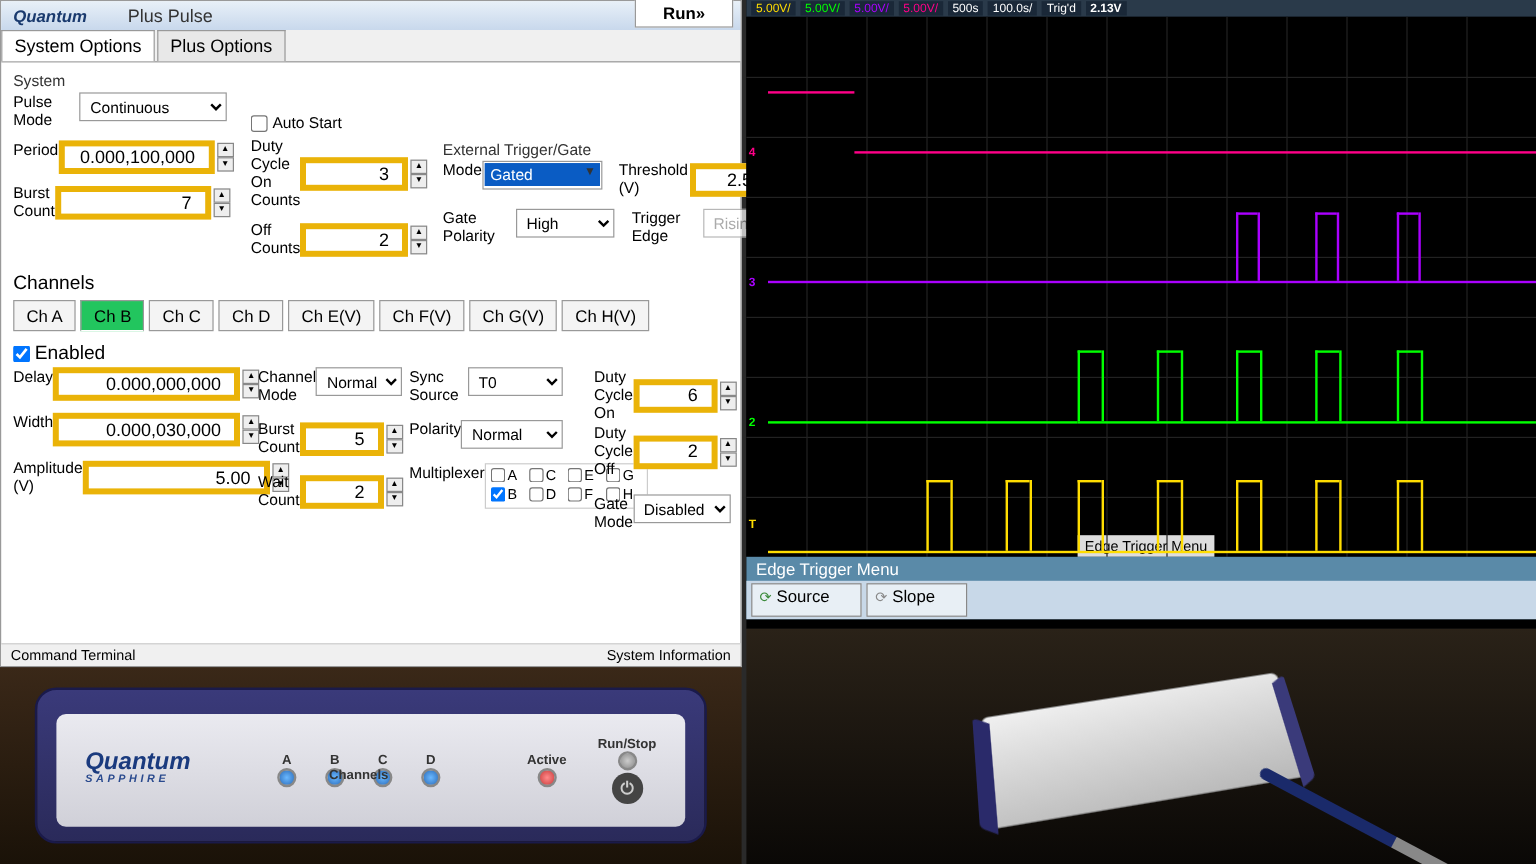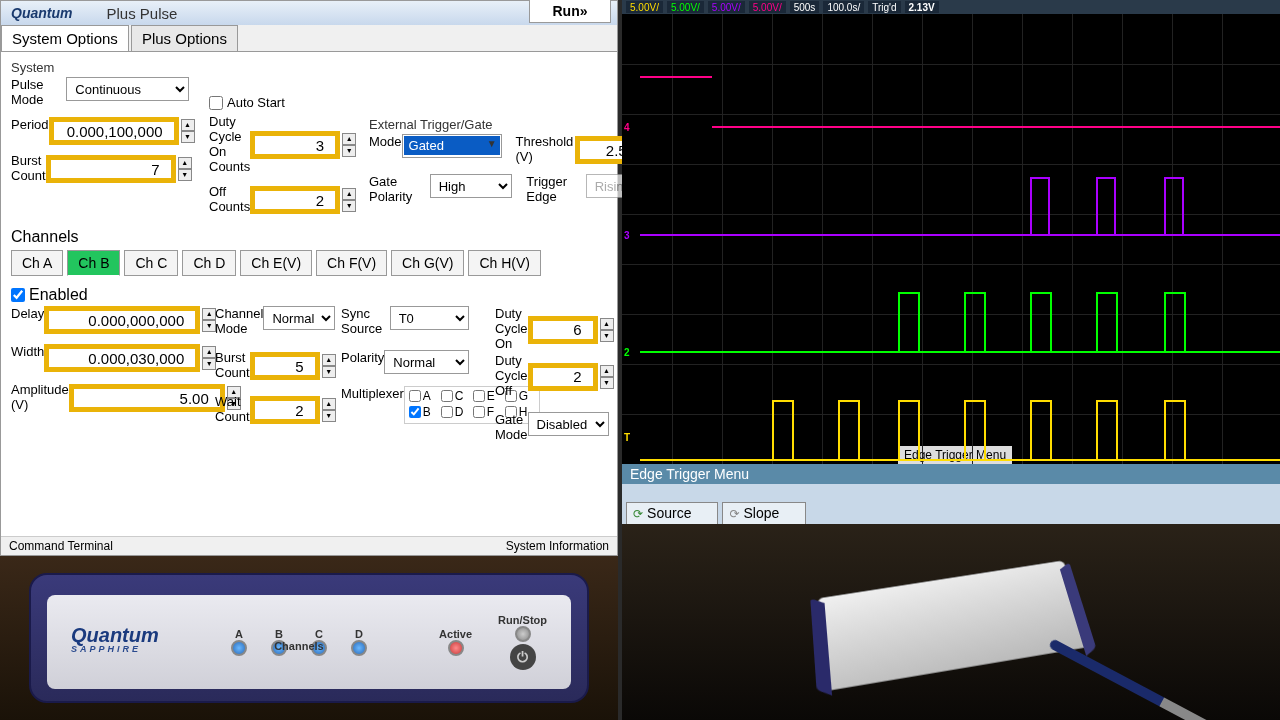--- a/index.html
+++ b/index.html
@@ -54,21 +54,21 @@
   .scope-top { height: 14px; background: #2a3a4a; display:flex; gap: 4px; padding: 1px 4px; font-size: 10px; color: #fff;}
   .scope-badge { background:#1a2838; padding: 0 4px; display:flex;align-items:center;}
   .scope-grid { position: relative; width: 100%; height: 450px; background: #000; }
   .grid-line-h { position: absolute; left: 0; right: 0; border-top: 1px solid #222; }
   .grid-line-v { position: absolute; top: 0; bottom: 0; border-left: 1px solid #222; }
   .trace { position: absolute; height: 2px; }
   
   .trig-tag { position: absolute; left: 276px; top: 432px; background: #ddd; color: #000; font-size: 12px; padding: 2px 6px; }
   .trig-menu { position: absolute; left: 622px; top: 464px; width: 658px; background: #5a8aa8; }
   .trig-menu-hdr { color: #fff; font-size: 14px; padding: 2px 8px; }
-  .trig-menu-body { display: flex; gap: 4px; padding: 18px 4px; background: #c8d8e8;}
+  .trig-menu-body { display: flex; gap: 4px; padding: 2px 4px; background: #c8d8e8;}
   .trig-btn { background: #e8eff5; border: 1px solid #888; padding: 2px 26px 2px 6px; font-size: 14px; position:relative; height: 28px;}
   .trig-btn .refresh { color: #3a8a3a; margin-right: 4px; font-size: 12px;}
   .trig-btn .refresh.grey { color: #888;}
   
   
   .photo-left { position: absolute; left: 0; top: 556px; width: 618px; height: 164px; background: linear-gradient(#3a2818, #1a1208); display:flex;align-items:center;justify-content:center;}
   .device { width: 560px; height: 130px; background: linear-gradient(#3a3a7a, #2a2a5a); border-radius: 18px; position:relative; border: 2px solid #1a1a4a;}
   .device-front { position:absolute; left:16px; top:20px; right:16px; bottom:12px; background: linear-gradient(#eaeaf0, #d0d0d8); border-radius: 8px; display:flex; align-items:center; padding: 0 24px; gap: 26px;}
   .q-logo { font-style: italic; font-weight: bold; font-size: 20px; color: #1a3a7e; line-height:14px;}
   .q-logo .sub { font-size: 9px; letter-spacing: 3px; display:block; color:#2a4a8e;}

